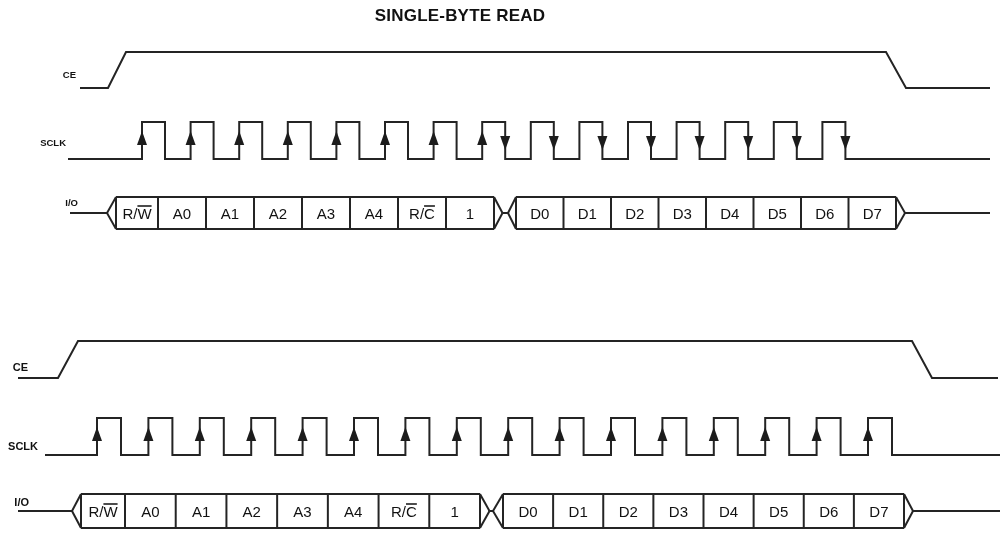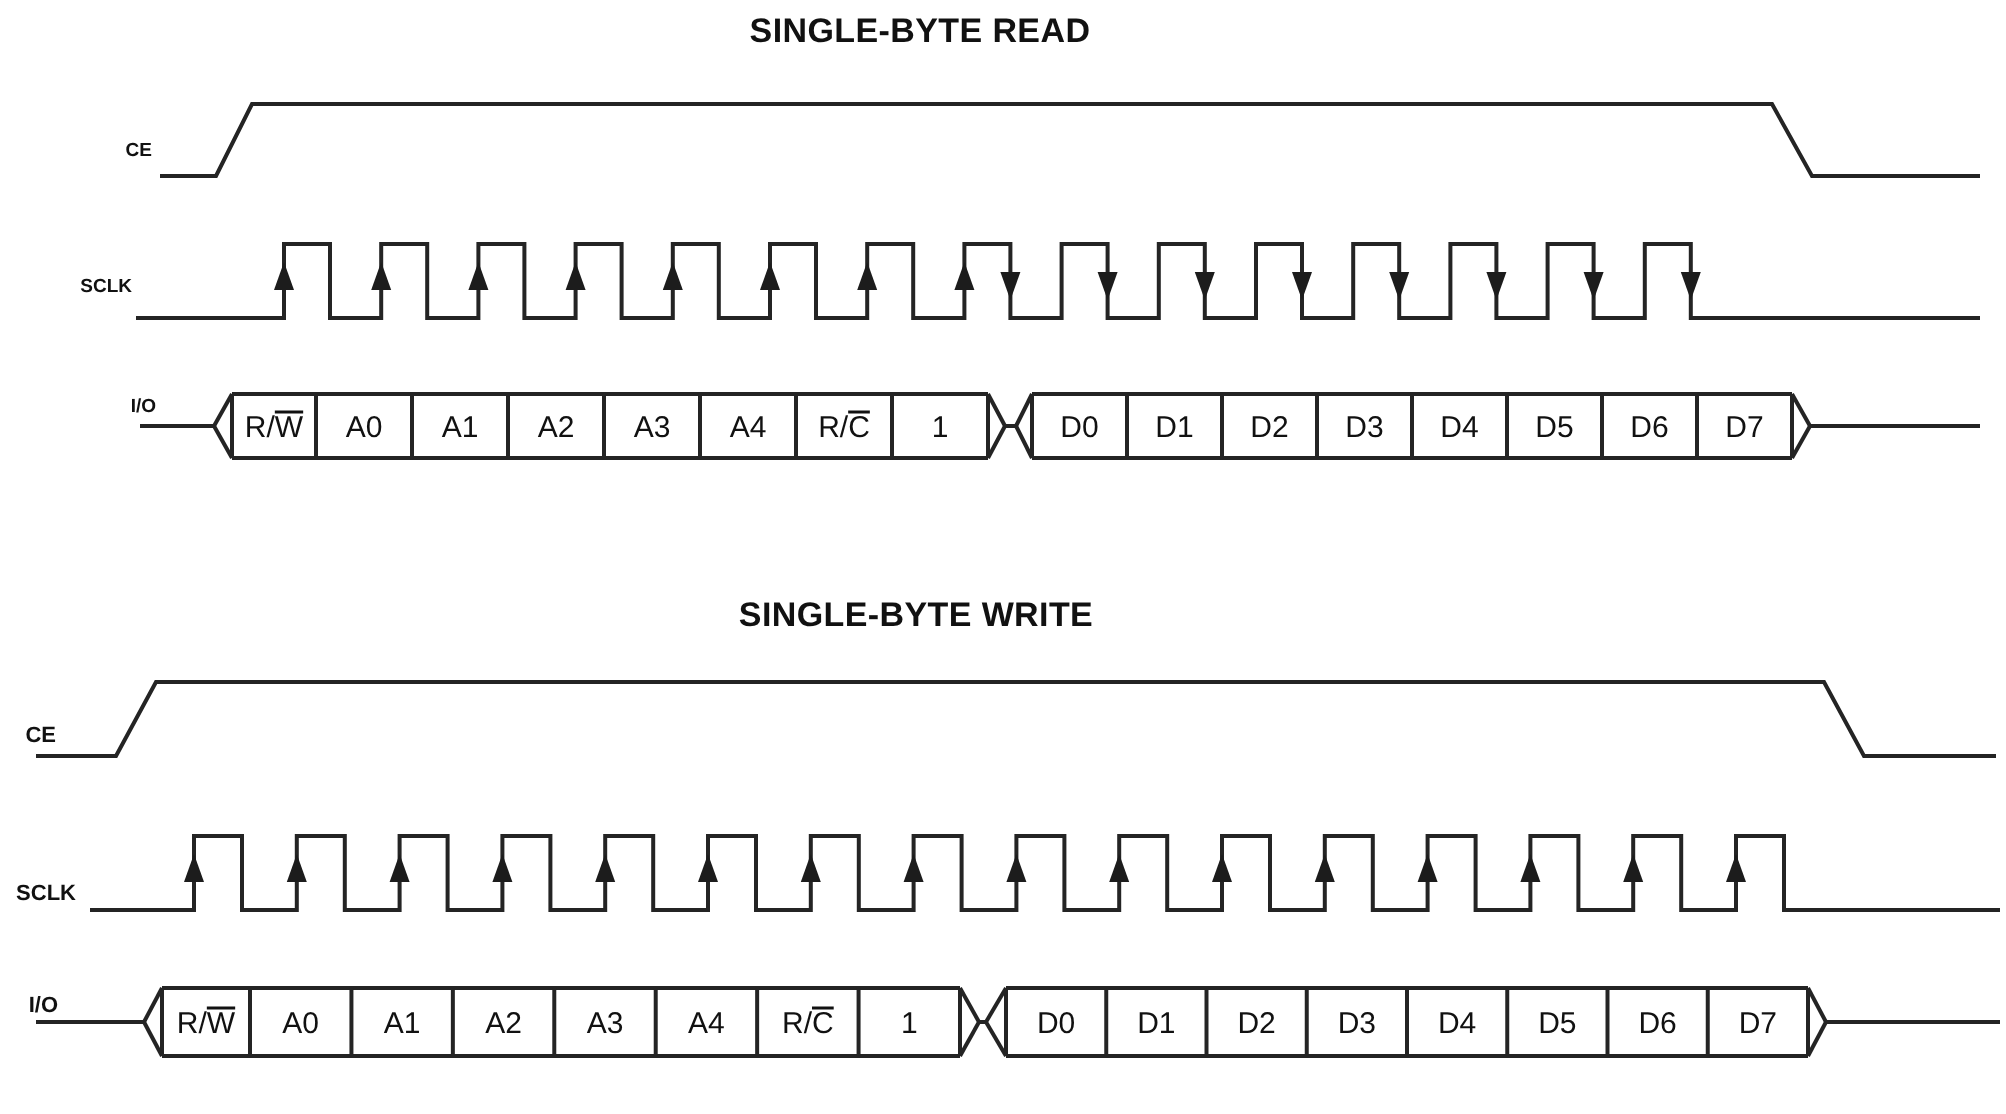--- a/index.html
+++ b/index.html
@@ -16,21 +16,20 @@
   .wave{fill:none;stroke:#242424;stroke-width:2;stroke-linejoin:miter;}
   .thin{stroke:#242424;stroke-width:2;}
   .ol{stroke:#111;stroke-width:1.5;}
   .arr{fill:#1c1c1c;stroke:none;}
 </style>
 </head>
 <body>
 
 <div class="screen">
   <div class="title" id="title-read">SINGLE-BYTE READ</div>
-  <div class="title" id="title-write">SINGLE-BYTE WRITE</div>
   <svg id="wave" width="1003" height="557" viewBox="0 0 1003 557">
       <text x="76" y="78" class="sig" text-anchor="end" font-size="9.5">CE</text>
       <polyline points="80,88 108,88 126,52 886,52 906,88 990,88" class="wave"></polyline>
       <text x="66" y="146" class="sig" text-anchor="end" font-size="9.5">SCLK</text>
       <polyline points="68,159 142,159 142,122 165,122 165,159 190.6,159 190.6,122 213.6,122 213.6,159 239.2,159 239.2,122 262.2,122 262.2,159 287.8,159 287.8,122 310.8,122 310.8,159 336.4,159 336.4,122 359.4,122 359.4,159 385,159 385,122 408,122 408,159 433.6,159 433.6,122 456.6,122 456.6,159 482.2,159 482.2,122 505.2,122 505.2,159 530.8,159 530.8,122 553.8,122 553.8,159 579.4000000000001,159 579.4000000000001,122 602.4000000000001,122 602.4000000000001,159 628,159 628,122 651,122 651,159 676.6,159 676.6,122 699.6,122 699.6,159 725.2,159 725.2,122 748.2,122 748.2,159 773.8000000000001,159 773.8000000000001,122 796.8000000000001,122 796.8000000000001,159 822.4,159 822.4,122 845.4,122 845.4,159 990,159" class="wave"></polyline>
       <polygon points="142,131 137,145 147,145" class="arr"></polygon>
       <polygon points="190.6,131 185.6,145 195.6,145" class="arr"></polygon>
       <polygon points="239.2,131 234.2,145 244.2,145" class="arr"></polygon>
       <polygon points="287.8,131 282.8,145 292.8,145" class="arr"></polygon>
       <polygon points="336.4,131 331.4,145 341.4,145" class="arr"></polygon>

